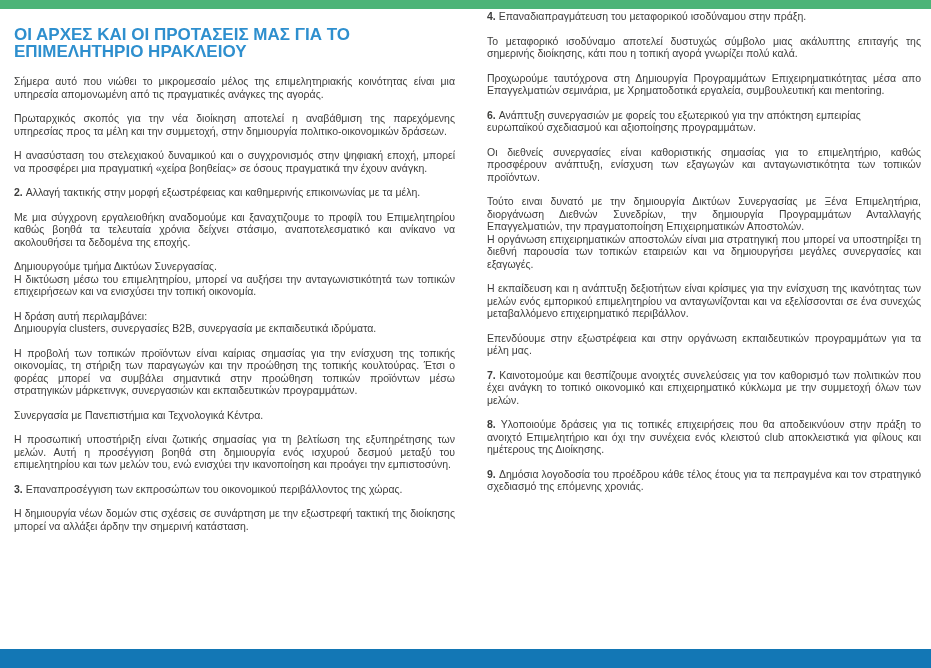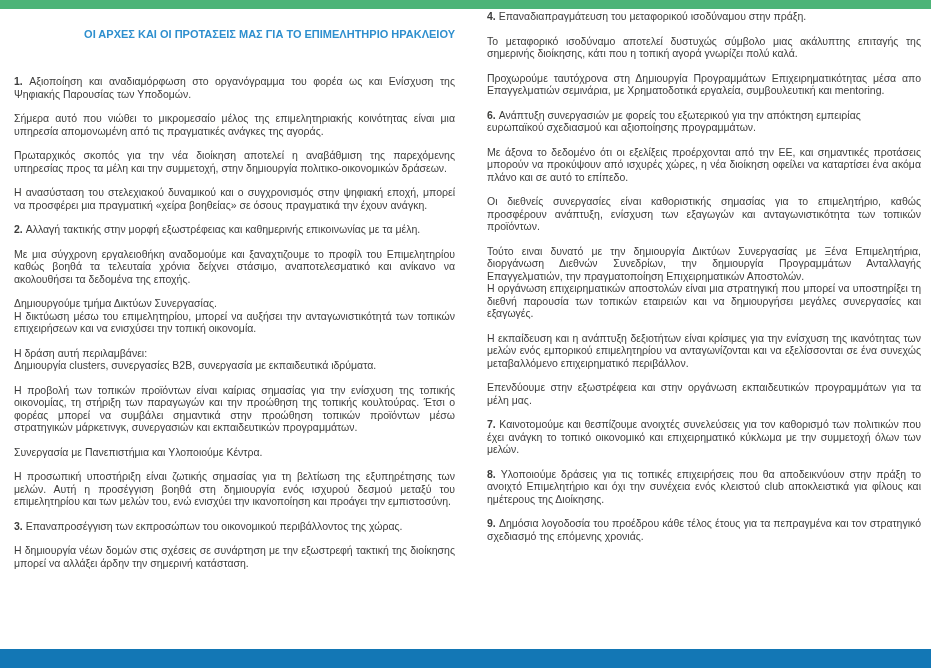--- a/index.html
+++ b/index.html
@@ -42,66 +42,64 @@
     left:14px;
     top:26px;
     width:441px;
   }
   .col-right{
     left:487px;
     top:10px;
     width:434px;
   }
   .doc-title{
-    font-size:11px;
+    font-size:17px;
     line-height:17px;
     font-weight:bold;
     color:var(--title-text);
-    text-align:right;
-    margin:0 0 32px 0;
+    text-align:left;
+    margin:0 0 15px 0;
   }
   .col p{
     margin:12px 0;
     white-space:pre-line;
   }
   .col p:first-of-type{margin-top:0;}
   .col p b{font-weight:bold;}
 </style>
 </head>
 <body>
 
 <div class="page">
   <div class="top-bar"></div>
 
   <div class="col col-left">
     <h1 class="doc-title">ΟΙ ΑΡΧΕΣ ΚΑΙ ΟΙ ΠΡΟΤΑΣΕΙΣ ΜΑΣ ΓΙΑ ΤΟ ΕΠΙΜΕΛΗΤΗΡΙΟ ΗΡΑΚΛΕΙΟΥ</h1>
-  <p><b>1. </b>Αξιοποίηση και αναδιαμόρφωση στο οργανόγραμμα του φορέα ως και Ενίσχυση της Ψηφιακής Παρουσίας των Υποδομών.</p>
       <p>Σήμερα αυτό που νιώθει το μικρομεσαίο μέλος της επιμελητηριακής κοινότητας είναι μια υπηρεσία απομονωμένη από τις πραγματικές ανάγκες της αγοράς.</p>
       <p>Πρωταρχικός σκοπός για την νέα διοίκηση αποτελεί η αναβάθμιση της παρεχόμενης υπηρεσίας προς τα μέλη και την συμμετοχή, στην δημιουργία πολιτικο-οικονομικών δράσεων.</p>
       <p>Η ανασύσταση του στελεχιακού δυναμικού και ο συγχρονισμός στην ψηφιακή εποχή, μπορεί να προσφέρει μια πραγματική «χείρα βοηθείας» σε όσους πραγματικά την έχουν ανάγκη.</p>
       <p><b>2. </b>Αλλαγή τακτικής στην μορφή εξωστρέφειας και καθημερινής επικοινωνίας με τα μέλη.</p>
       <p>Με μια σύγχρονη εργαλειοθήκη αναδομούμε και ξαναχτιζουμε το προφίλ του Επιμελητηρίου καθώς βοηθά τα τελευταία χρόνια δείχνει στάσιμο, αναποτελεσματικό και ανίκανο να ακολουθήσει τα δεδομένα της εποχής.</p>
       <p>Δημιουργούμε τμήμα Δικτύων Συνεργασίας.
 Η δικτύωση μέσω του επιμελητηρίου, μπορεί να αυξήσει την ανταγωνιστικότητά των τοπικών επιχειρήσεων και να ενισχύσει την τοπική οικονομία.</p>
       <p>Η δράση αυτή περιλαμβάνει:
 Δημιουργία clusters, συνεργασίες B2B, συνεργασία με εκπαιδευτικά ιδρύματα.</p>
       <p>Η προβολή των τοπικών προϊόντων είναι καίριας σημασίας για την ενίσχυση της τοπικής οικονομίας, τη στήριξη των παραγωγών και την προώθηση της τοπικής κουλτούρας. Έτσι ο φορέας μπορεί να συμβάλει σημαντικά στην προώθηση τοπικών προϊόντων μέσω στρατηγικών μάρκετινγκ, συνεργασιών και εκπαιδευτικών προγραμμάτων.</p>
-      <p>Συνεργασία με Πανεπιστήμια και Υλοποιούμε Κέντρα.</p>
+      <p>Συνεργασία με Πανεπιστήμια και Τεχνολογικά Κέντρα.</p>
       <p>Η προσωπική υποστήριξη είναι ζωτικής σημασίας για τη βελτίωση της εξυπηρέτησης των μελών. Αυτή η προσέγγιση βοηθά στη δημιουργία ενός ισχυρού δεσμού μεταξύ του επιμελητηρίου και των μελών του, ενώ ενισχύει την ικανοποίηση και προάγει την εμπιστοσύνη.</p>
       <p><b>3. </b>Επαναπροσέγγιση των εκπροσώπων του οικονομικού περιβάλλοντος της χώρας.</p>
       <p>Η δημιουργία νέων δομών στις σχέσεις σε συνάρτηση με την εξωστρεφή τακτική της διοίκησης μπορεί να αλλάξει άρδην την σημερινή κατάσταση.</p>
     </div>
 
   <div class="col col-right">
       <p><b>4. </b>Επαναδιαπραγμάτευση του μεταφορικού ισοδύναμου στην πράξη.</p>
       <p>Το μεταφορικό ισοδύναμο αποτελεί δυστυχώς σύμβολο μιας ακάλυπτης επιταγής της σημερινής διοίκησης, κάτι που η τοπική αγορά γνωρίζει πολύ καλά.</p>
       <p>Προχωρούμε ταυτόχρονα στη Δημιουργία Προγραμμάτων Επιχειρηματικότητας μέσα απο Επαγγελματιών σεμινάρια, με Χρηματοδοτικά εργαλεία, συμβουλευτική και mentoring.</p>
       <p><b>6. </b>Ανάπτυξη συνεργασιών με φορείς του εξωτερικού για την απόκτηση εμπειρίας
 ευρωπαϊκού σχεδιασμού και αξιοποίησης προγραμμάτων.</p>
-      <p>Με άξονα το δεδομένο ότι οι εξελίξεις προέρχονται από την ΕΕ, και σημαντικές προτάσεις μπορούν να προκύψουν από ισχυρές χώρες, η νέα διοίκηση οφείλει να καταρτίσει ένα ακόμα πλάνο και σε αυτό το επίπεδο.</p>
       <p>Οι διεθνείς συνεργασίες είναι καθοριστικής σημασίας για το επιμελητήριο, καθώς προσφέρουν ανάπτυξη, ενίσχυση των εξαγωγών και ανταγωνιστικότητα των τοπικών προϊόντων.</p>
       <p>Τούτο ειναι δυνατό με την δημιουργία Δικτύων Συνεργασίας με Ξένα Επιμελητήρια, διοργάνωση Διεθνών Συνεδρίων, την δημιουργία Προγραμμάτων Ανταλλαγής Επαγγελματιών, την πραγματοποίηση Επιχειρηματικών Αποστολών.
 Η οργάνωση επιχειρηματικών αποστολών είναι μια στρατηγική που μπορεί να υποστηρίξει τη διεθνή παρουσία των τοπικών εταιρειών και να δημιουργήσει μεγάλες συνεργασίες και εξαγωγές.</p>
       <p>Η εκπαίδευση και η ανάπτυξη δεξιοτήτων είναι κρίσιμες για την ενίσχυση της ικανότητας των μελών ενός εμπορικού επιμελητηρίου να ανταγωνίζονται και να εξελίσσονται σε ένα συνεχώς μεταβαλλόμενο επιχειρηματικό περιβάλλον.</p>
       <p>Επενδύουμε στην εξωστρέφεια και στην οργάνωση εκπαιδευτικών προγραμμάτων για τα μέλη μας.</p>
       <p><b>7. </b>Καινοτομούμε και θεσπίζουμε ανοιχτές συνελεύσεις για τον καθορισμό των πολιτικών που έχει ανάγκη το τοπικό οικονομικό και επιχειρηματικό κύκλωμα με την συμμετοχή όλων των μελών.</p>
       <p><b>8. </b>Υλοποιούμε δράσεις για τις τοπικές επιχειρήσεις που θα αποδεικνύουν στην πράξη το ανοιχτό Επιμελητήριο και όχι την συνέχεια ενός κλειστού club αποκλειστικά για φίλους και ημέτερους της Διοίκησης.</p>
       <p><b>9. </b>Δημόσια λογοδοσία του προέδρου κάθε τέλος έτους για τα πεπραγμένα και τον στρατηγικό σχεδιασμό της επόμενης χρονιάς.</p>
     </div>
 

